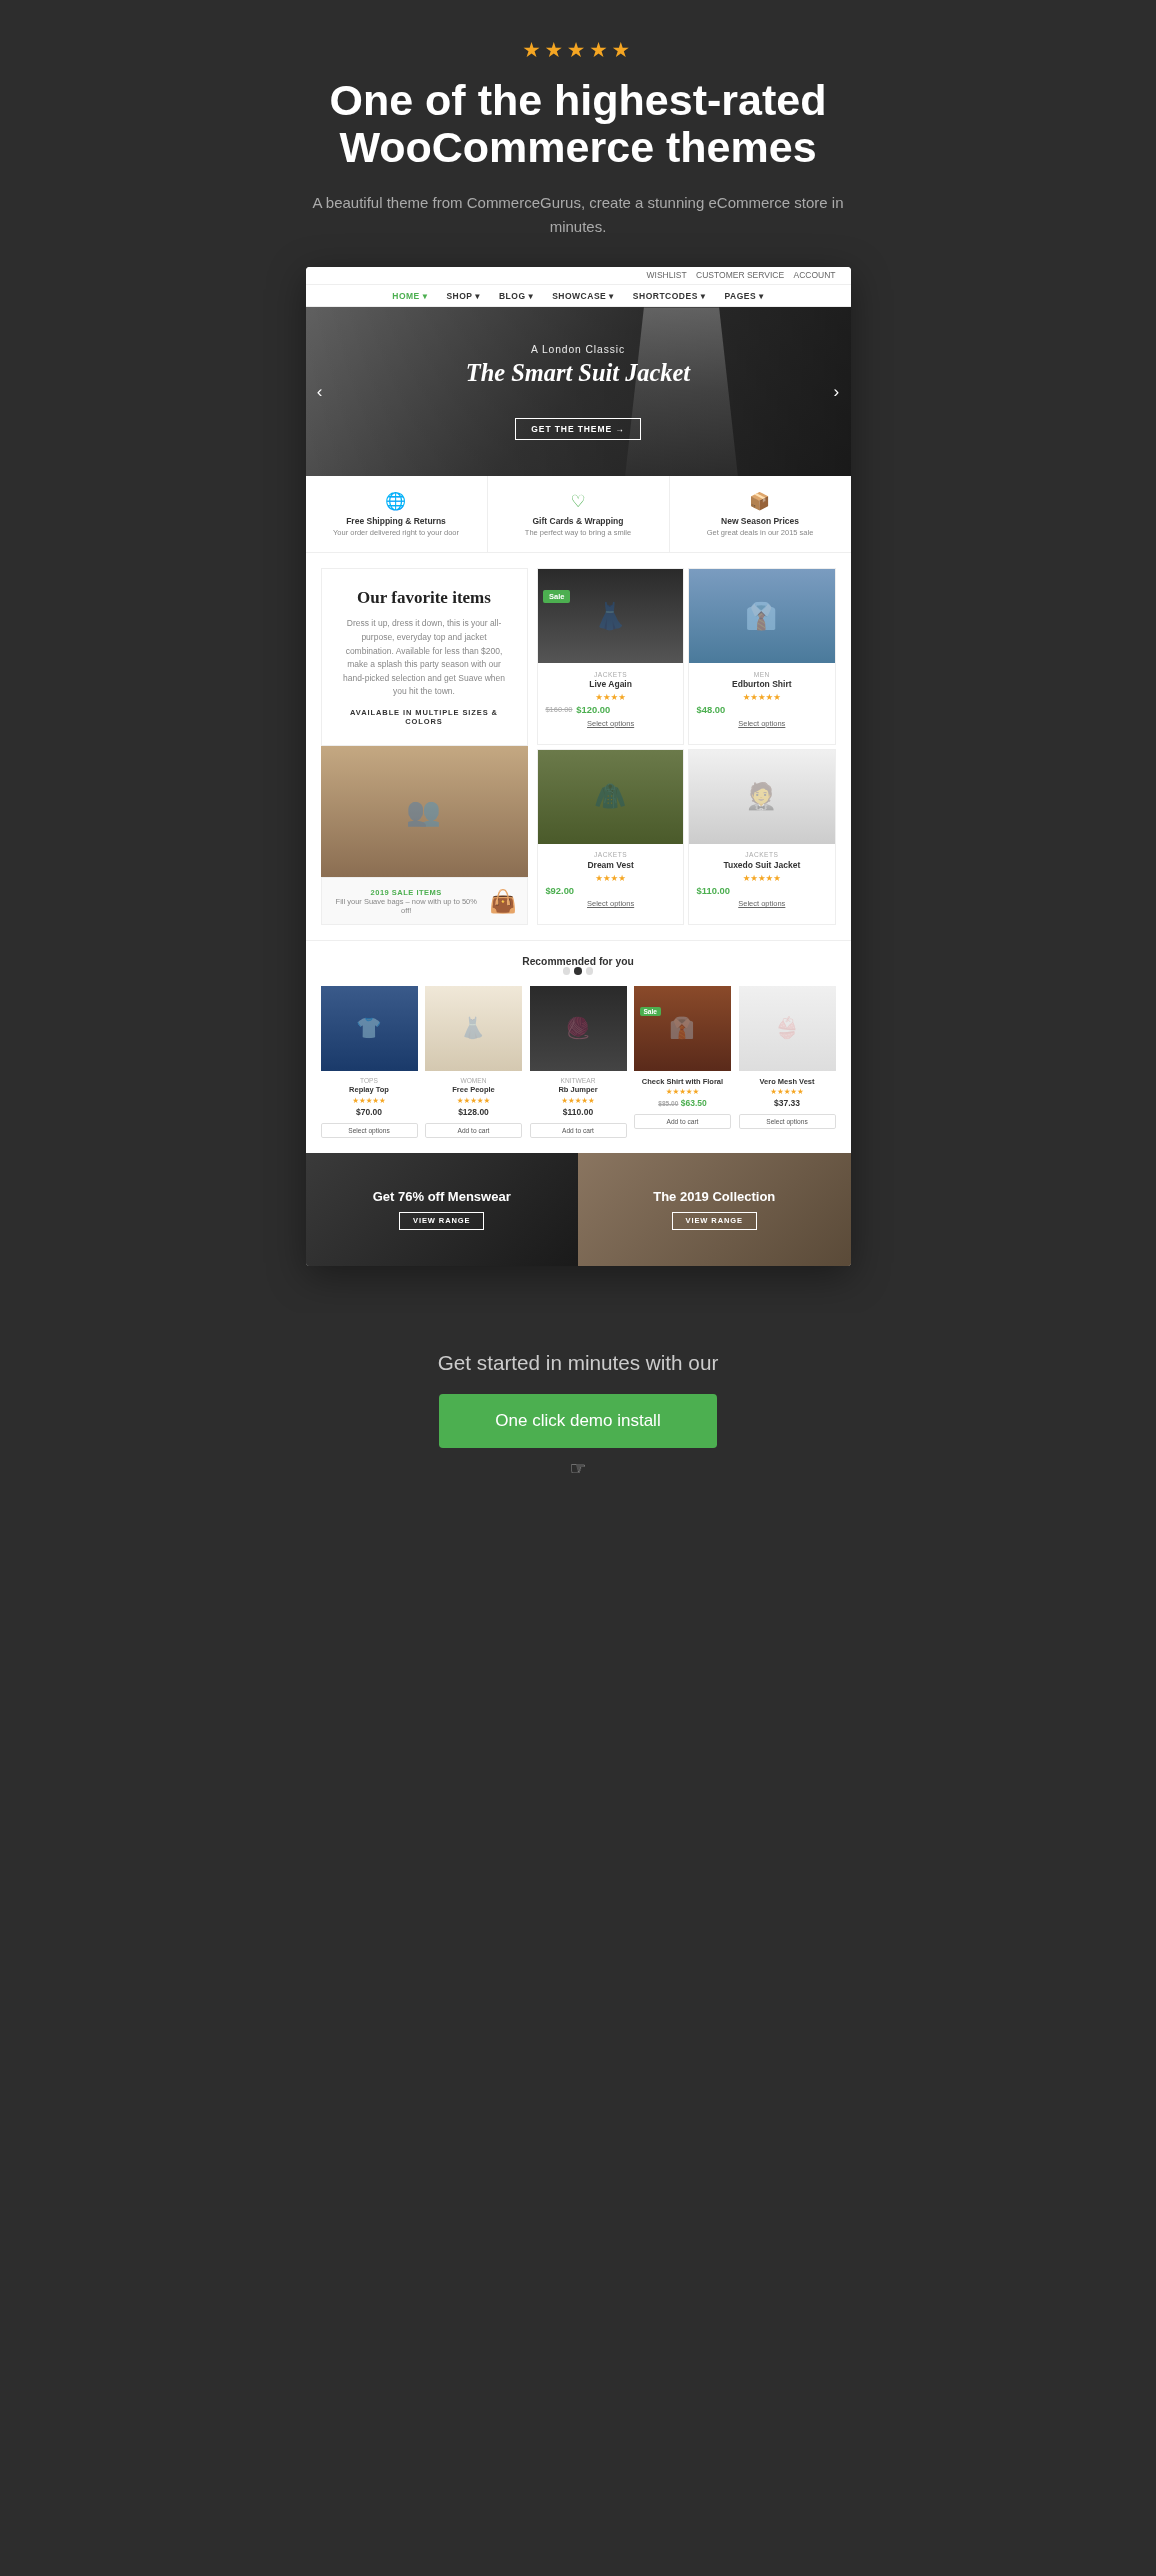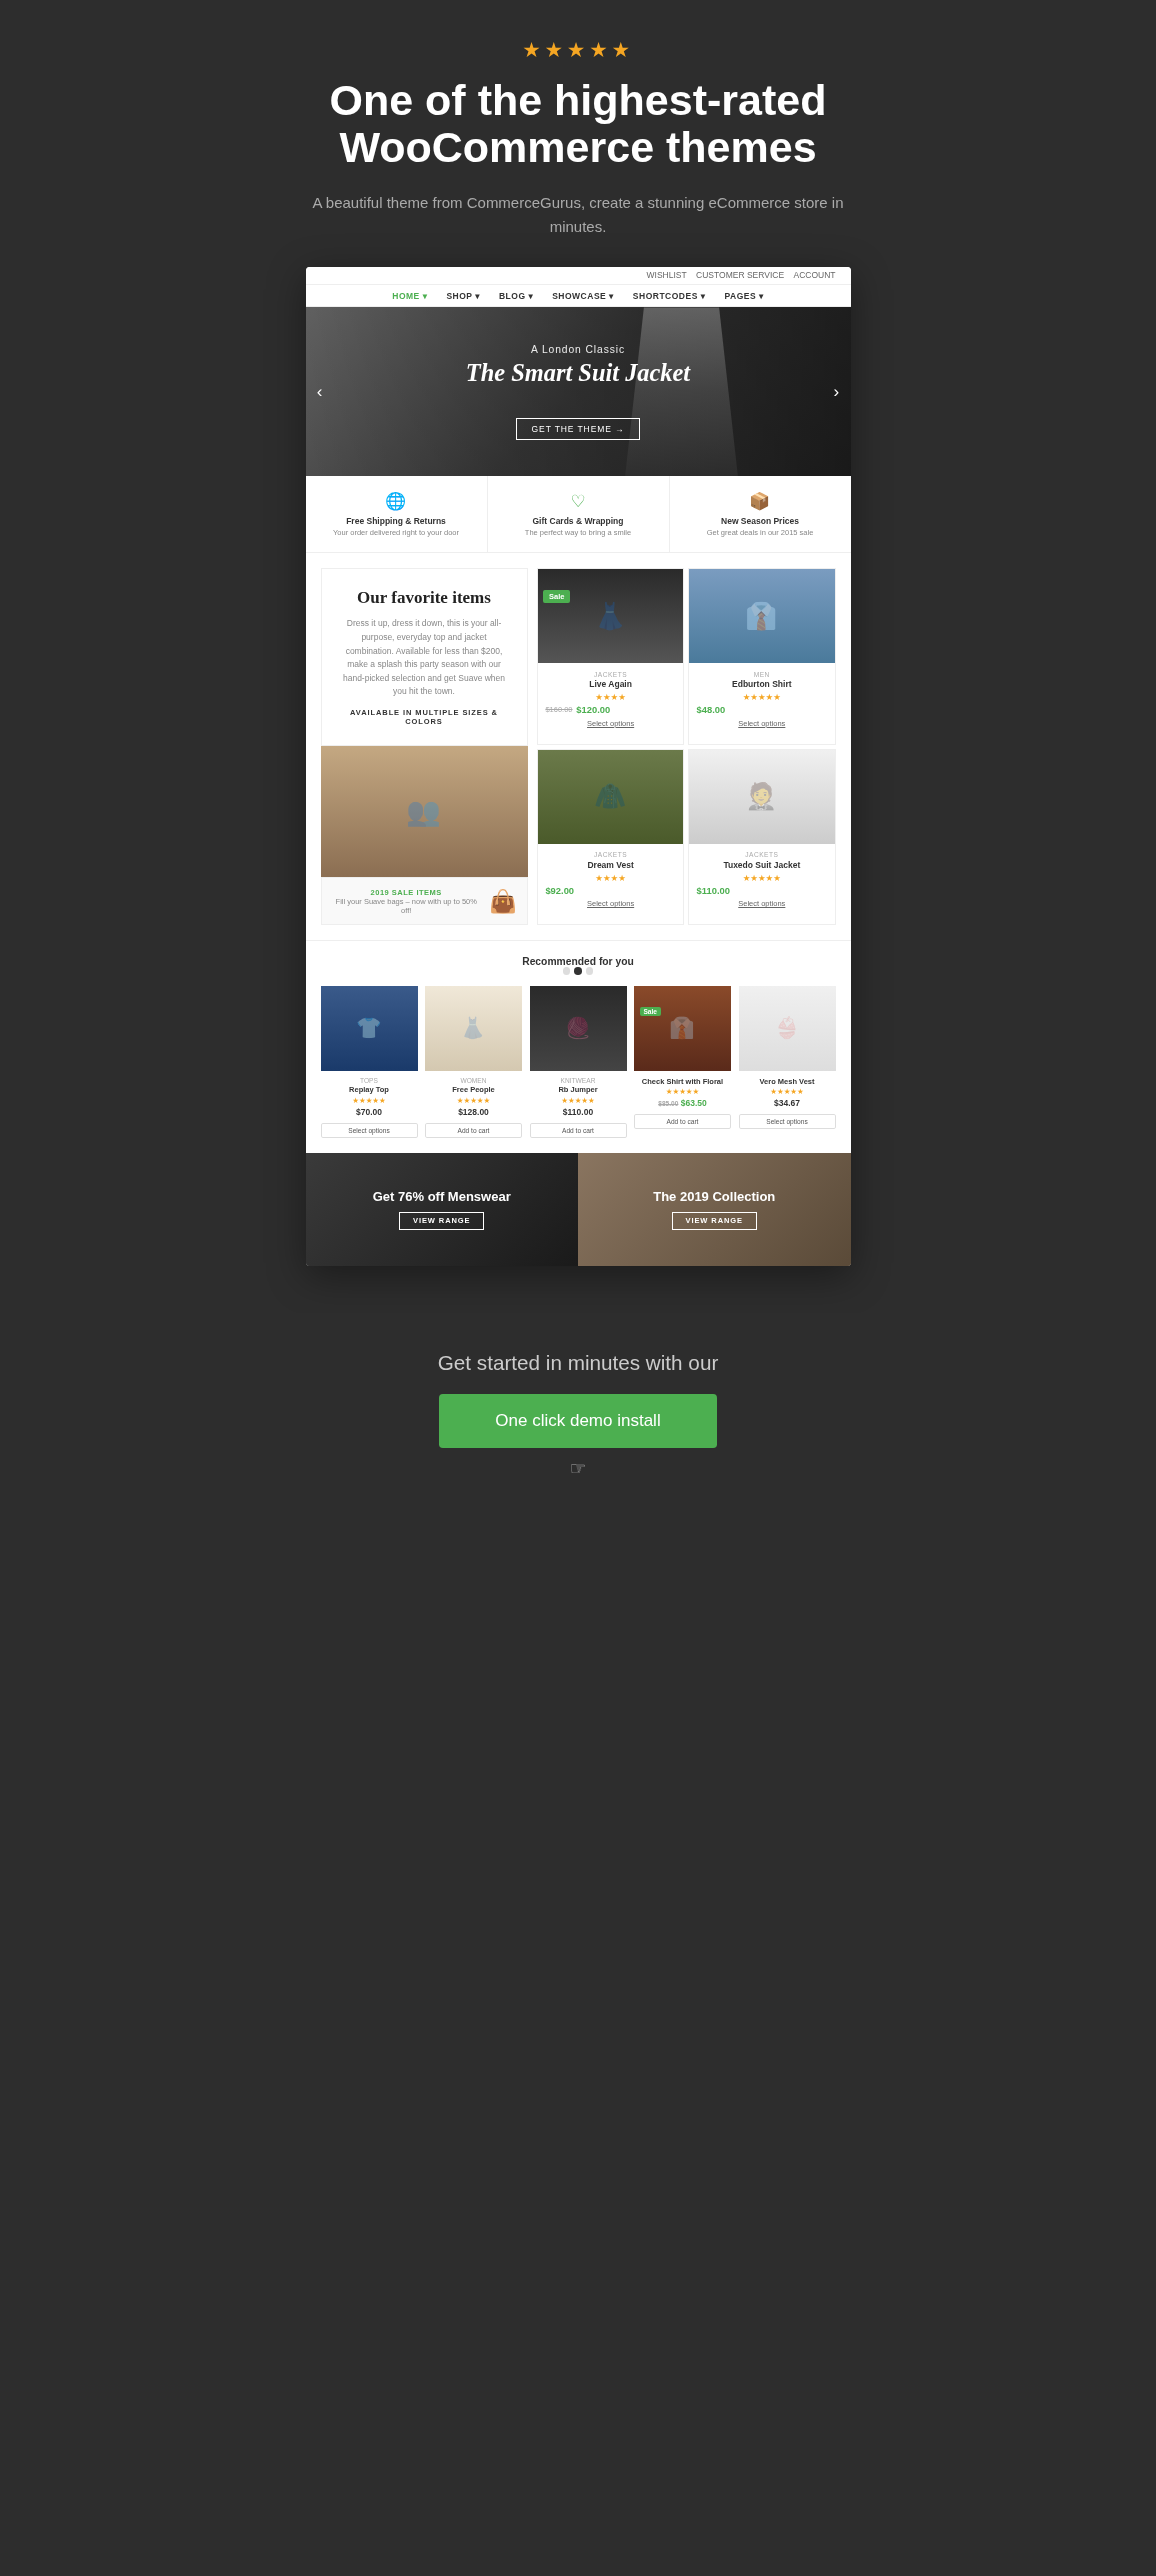--- a/index.html
+++ b/index.html
@@ -155,21 +155,21 @@
       font-weight: 900;
       font-style: italic;
       margin-bottom: 11.3px;
       font-family: Georgia, serif;
     }
     .banner-btn {
       border: 0.9px solid #fff;
       color: #fff;
       padding: 4.7px 15px;
       font-size: 8.5px;
-      font-weight: 400;
+      font-weight: 700;
       letter-spacing: 0.9px;
       text-transform: uppercase;
       display: inline-block;
       margin-top: 20px;
     }
     .banner-arrow {
       position: absolute;
       top: 50%;
       transform: translateY(-50%);
       color: #fff;
@@ -758,21 +758,21 @@
           <button class="btn-add-to-cart">Add to cart</button>
         </div>
 
         <div class="rec-product">
           <div class="rec-img bg-vero">
             <div class="rec-img-placeholder" style="color:rgba(0,0,0,0.15);">👙</div>
           </div>
           <div class="rec-category"></div>
           <div class="rec-name">Vero Mesh Vest</div>
           <div class="rec-stars">★★★★★</div>
-          <div class="rec-price">$34.67</div>
+          <div class="rec-price">$37.33</div>
           <button class="btn-add-to-cart">Select options</button>
         </div>
 
       </div>
     </div>
 
     <div class="promo-banners">
       <div class="promo-banner promo-banner-left">
         <div style="position:absolute;inset:0;background:linear-gradient(135deg,#3a3a3a 0%,#1a1a1a 100%);"></div>
         <div class="promo-content">

